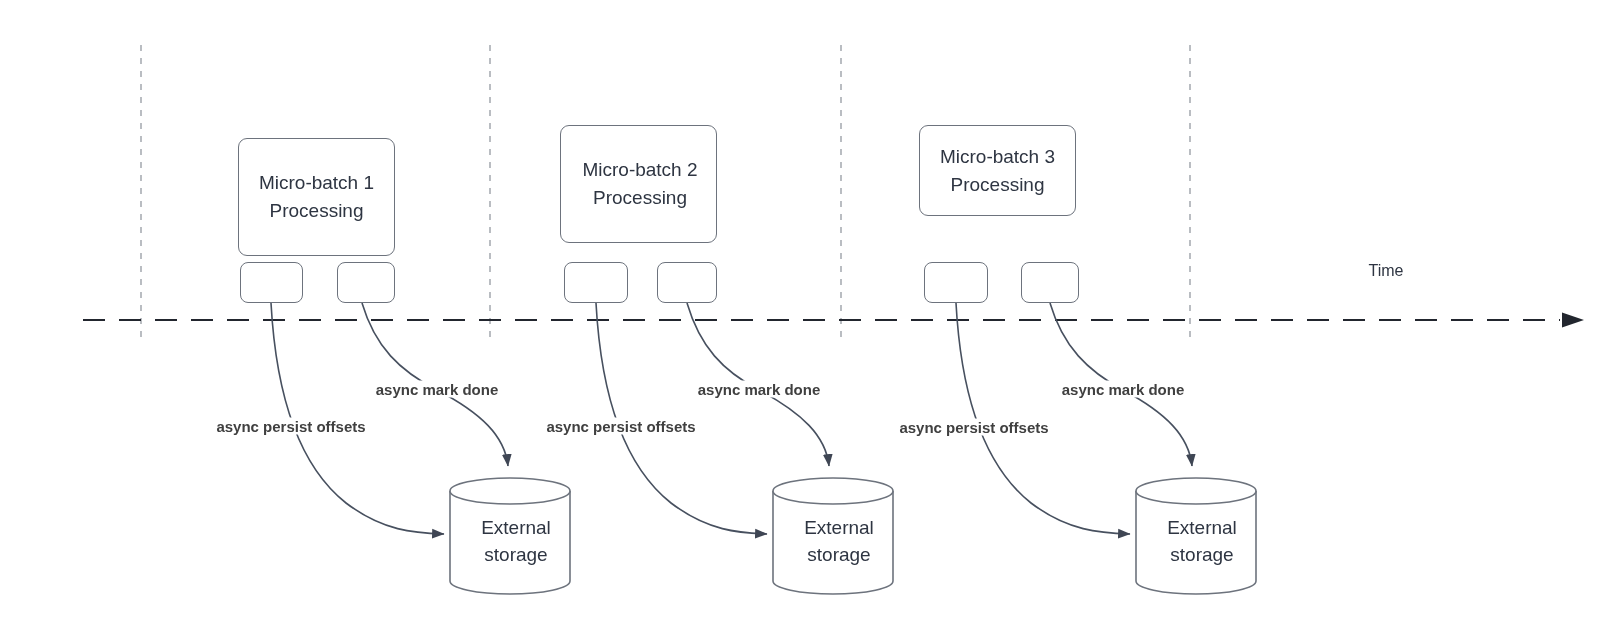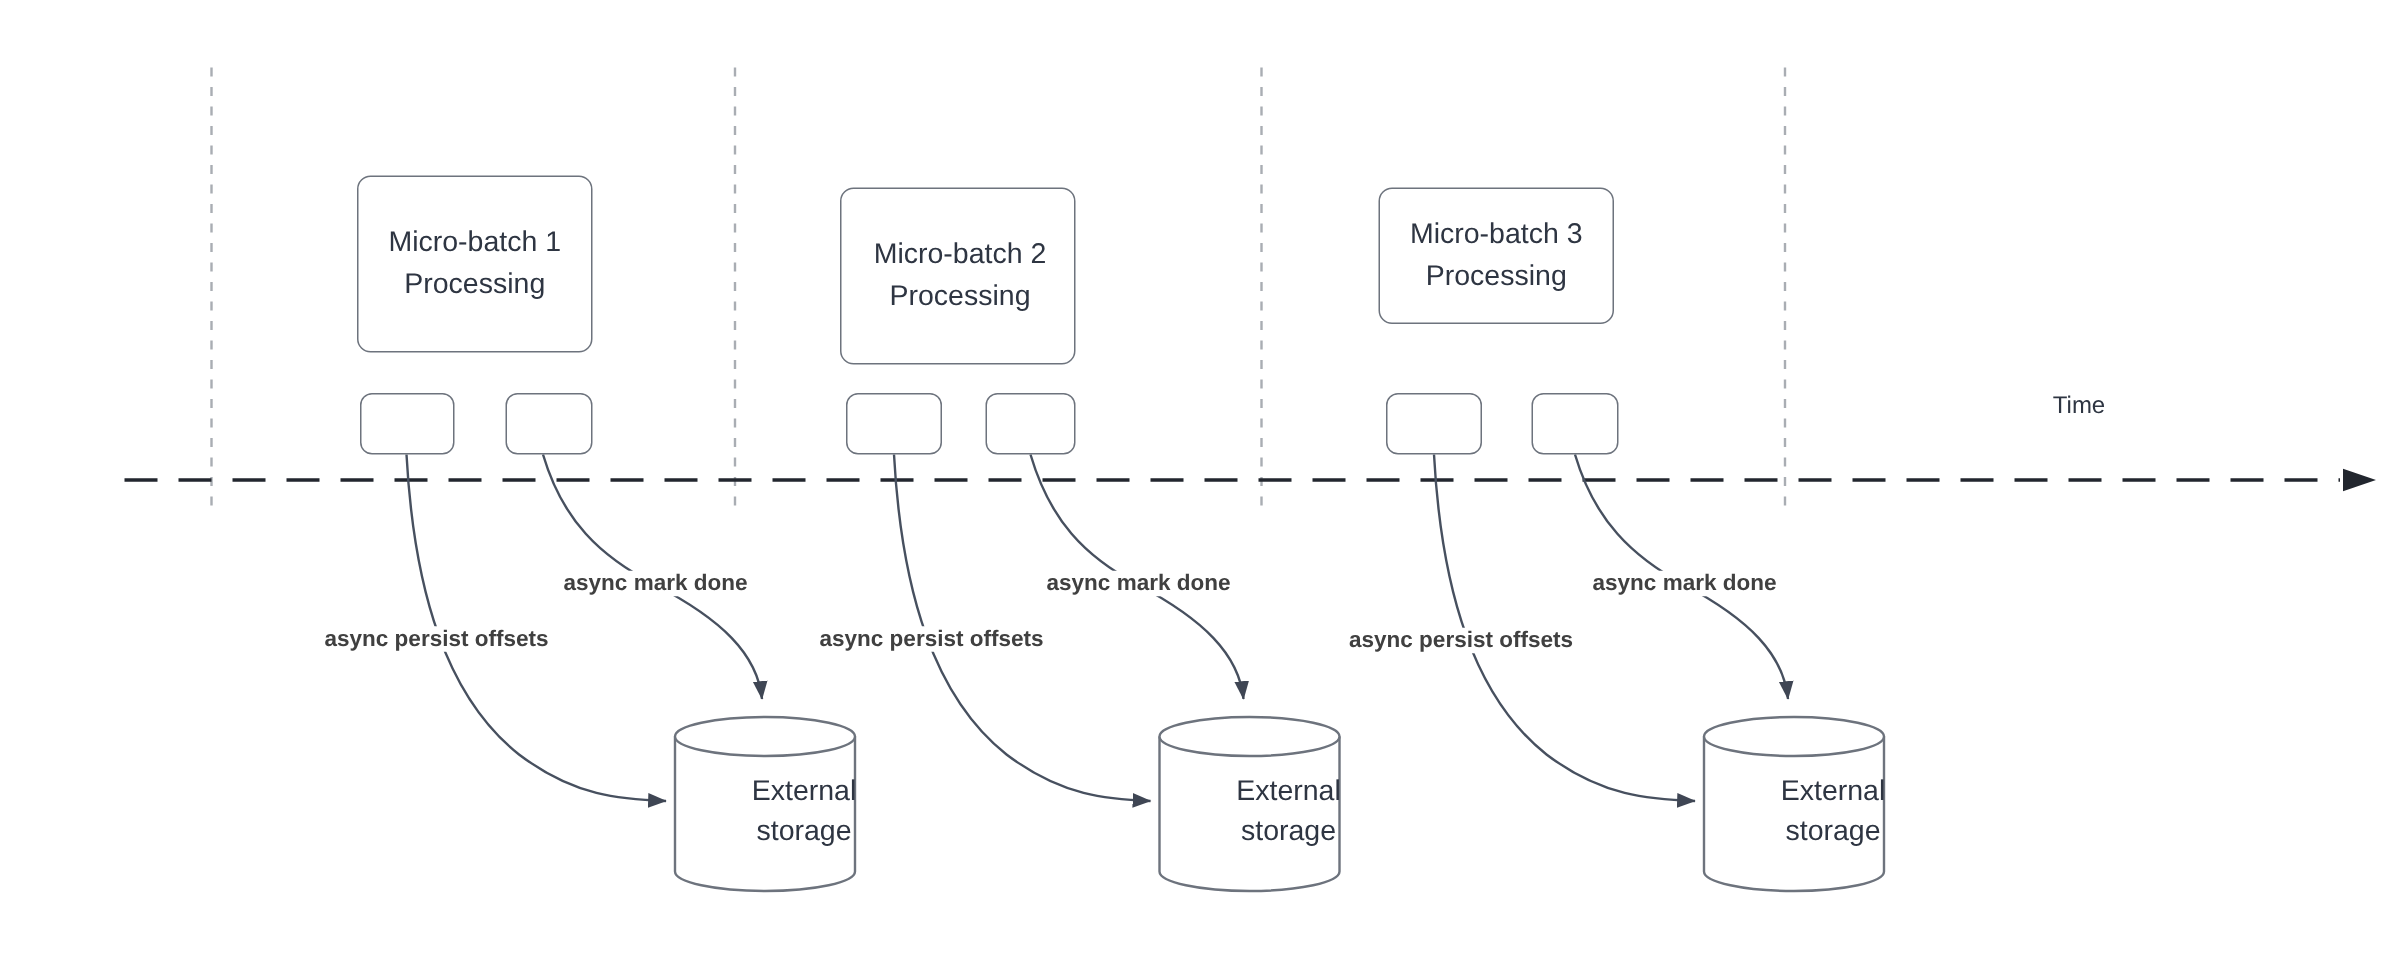--- a/index.html
+++ b/index.html
@@ -15,21 +15,21 @@
     text-align:center; color:#2e3542; font-size:19px; line-height:1.45;
     padding:0 10px;
   }
   .minirect {
     position:absolute; box-sizing:border-box;
     border:1.6px solid #6d737d; border-radius:8px; background:#ffffff;
   }
   .storage-label {
     position:absolute; width:132px; top:503px; height:78px;
     display:flex; align-items:center; justify-content:center; text-align:center;
-    color:#2e3542; font-size:19px; line-height:1.4;padding-left:20px;
+    color:#2e3542; font-size:19px; line-height:1.4;
   }
   .edge-label {
     position:absolute; transform:translate(-50%,-50%);
     white-space:nowrap; background:#ffffff; padding:0 3px;
     color:#404040; font-size:15px; font-weight:700;
   }
   .time-label {
     position:absolute; transform:translate(-50%,-50%);
     color:#2e3542; font-size:16px; white-space:nowrap;
   }
@@ -70,21 +70,21 @@
     <g>
       <path d="M773,491 v90 a60,13 0 0 0 120,0 v-90" fill="#ffffff" stroke="#6d737d" stroke-width="1.6"></path>
       <ellipse cx="833" cy="491" rx="60" ry="13" fill="#ffffff" stroke="#6d737d" stroke-width="1.6"></ellipse>
     </g>
     <g>
       <path d="M1136,491 v90 a60,13 0 0 0 120,0 v-90" fill="#ffffff" stroke="#6d737d" stroke-width="1.6"></path>
       <ellipse cx="1196" cy="491" rx="60" ry="13" fill="#ffffff" stroke="#6d737d" stroke-width="1.6"></ellipse>
     </g>
   </svg>
 
-  <div class="box" style="left:238px; top:117px; width:157px; height:118px;">Micro-batch 1 Processing</div>
+  <div class="box" style="left:238px; top:138px; width:157px; height:118px;">Micro-batch 1 Processing</div>
   <div class="minirect" style="left:240px; top:262px; width:63px; height:41px;"></div>
   <div class="minirect" style="left:337px; top:262px; width:58px; height:41px;"></div>
   <div class="edge-label" style="left:291px; top:426px;">async persist offsets</div>
   <div class="edge-label" style="left:437px; top:389px;">async mark done</div>
   <div class="storage-label" style="left:450px;">External storage</div>
 
   <div class="box" style="left:560px; top:125px; width:157px; height:118px;padding-left:13px;">Micro-batch 2 Processing</div>
   <div class="minirect" style="left:564px; top:262px; width:64px; height:41px;"></div>
   <div class="minirect" style="left:657px; top:262px; width:60px; height:41px;"></div>
   <div class="edge-label" style="left:621px; top:426px;">async persist offsets</div>

